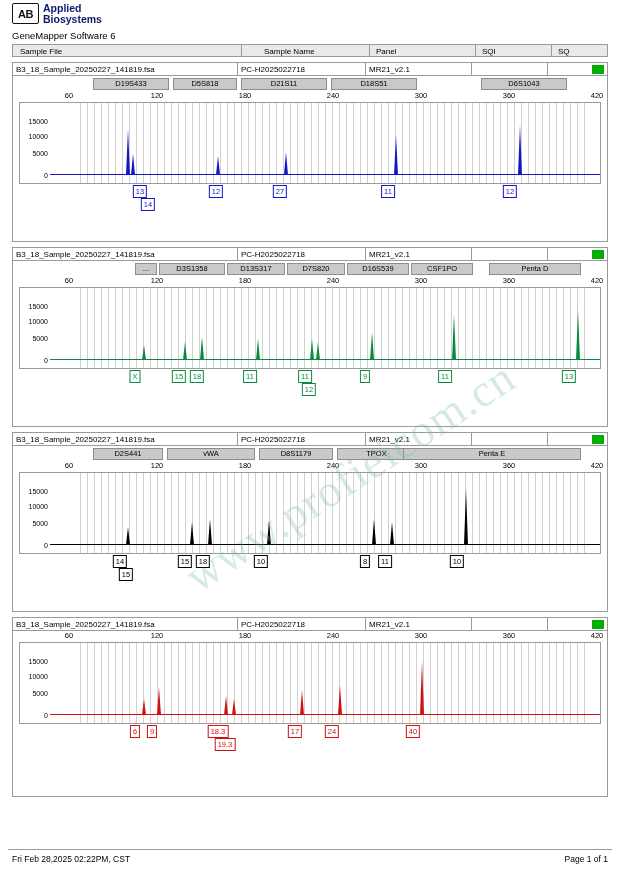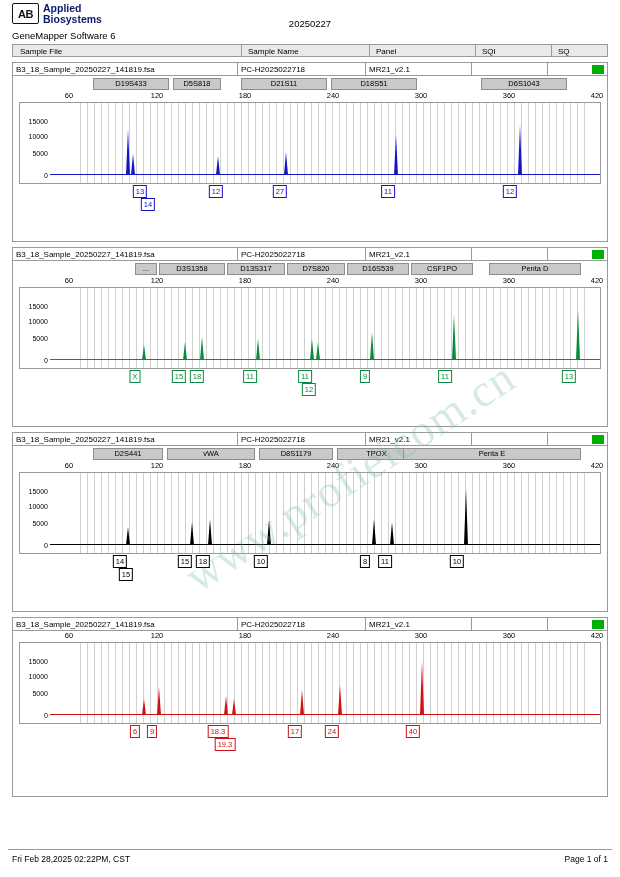--- a/index.html
+++ b/index.html
@@ -101,50 +101,49 @@
 
   <div class="hdr">
     <div class="logo">
       <div class="logo-mark">AB</div>
       <div class="logo-text">
         <div>Applied</div>
         <div>Biosystems</div>
       </div>
     </div>
     <div class="software-name">GeneMapper Software 6</div>
-    <div class="doc-title">20250227</div>
   </div>
 
   <div class="colhdr" id="colhdr">
       <div class="sep" style="left: 228px;"></div>
       <div class="sep" style="left: 356px;"></div>
       <div class="sep" style="left: 462px;"></div>
       <div class="sep" style="left: 538px;"></div>
       <div style="left: 7px;">Sample File</div>
-      <div style="left: 235px; text-align: center;">Sample Name</div>
+      <div style="left: 251px; text-align: center;">Sample Name</div>
       <div style="left: 363px;">Panel</div>
       <div style="left: 469px;">SQI</div>
       <div style="left: 545px;">SQ</div>
     </div>
 
   <div id="panels">
       <div class="panel">
         <div class="infobar">
           <div class="sep" style="left: 224px;"></div>
           <div class="sep" style="left: 352px;"></div>
           <div class="sep" style="left: 458px;"></div>
           <div class="sep" style="left: 534px;"></div>
           <span class="t" style="left: 3px;">B3_18_Sample_20250227_141819.fsa</span>
           <span class="t" style="left: 228px;">PC-H2025022718</span>
           <span class="t" style="left: 356px;">MR21_v2.1</span>
           <div class="sqbox" style="background: rgb(0, 176, 0);"></div>
         </div>
         <div class="markers">
           <div class="marker" style="left: 80px; width: 76px;">D19S433</div>
-          <div class="marker" style="left: 160px; width: 48px;">D5S818</div>
+          <div class="marker" style="left: 160px; width: 64px;">D5S818</div>
           <div class="marker" style="left: 228px; width: 86px;">D21S11</div>
           <div class="marker" style="left: 318px; width: 86px;">D18S51</div>
           <div class="marker" style="left: 468px; width: 86px;">D6S1043</div>
         </div>
         <div class="axis">
           <div class="tick" style="left: 56px;">60</div>
           <div class="tick" style="left: 144px;">120</div>
           <div class="tick" style="left: 232px;">180</div>
           <div class="tick" style="left: 320px;">240</div>
           <div class="tick" style="left: 408px;">300</div>

